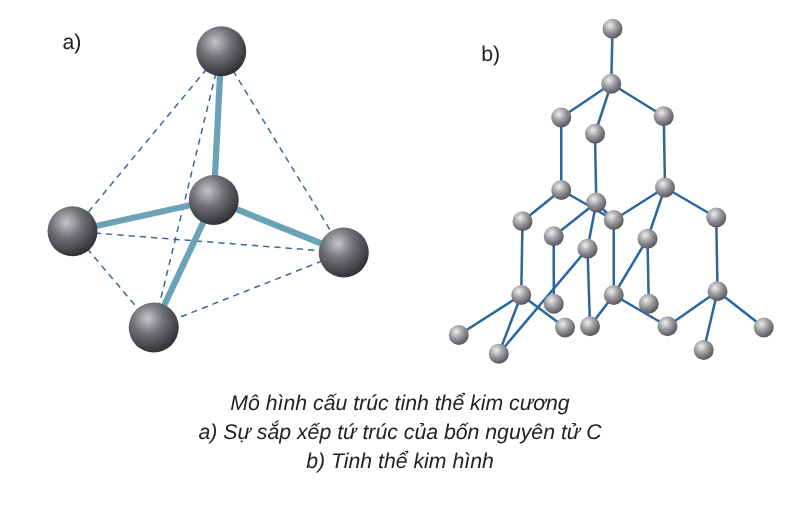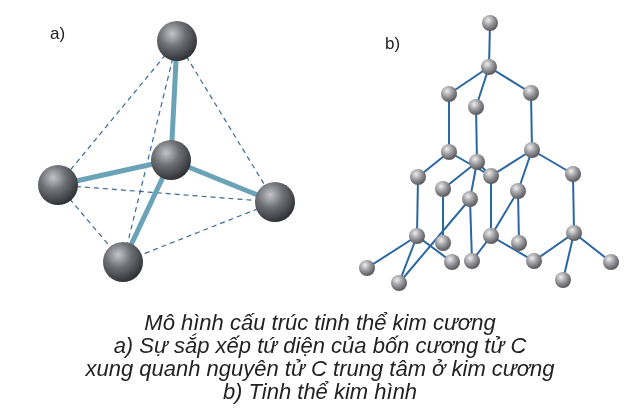--- a/index.html
+++ b/index.html
@@ -1,21 +1,21 @@
 <!DOCTYPE html>
 <html><head>
 <meta charset="utf-8">
 <style>
   html, body { margin: 0; padding: 0; background: #ffffff; }
   body { width: 640px; height: 420px; position: relative; overflow: hidden; font-family: "Liberation Sans", sans-serif; }
   #diagram { position: absolute; left: 0; top: 0; width: 640px; height: 300px; }
   .panel-label { position: absolute; font-size: 17px; color: #222; font-family: "Liberation Sans", sans-serif; }
   #label-a { left: 50px; top: 24px; }
   #label-b { left: 385px; top: 34px; }
-  .caption { position: absolute; left: 0; width: 640px; top: 311px; text-align: center; font-style: italic; font-size: 22px; line-height: 23px; color: #222; font-family: "Liberation Sans", sans-serif; }
+  .caption { position: absolute; left: 0; width: 640px; top: 311px; text-align: center; font-style: italic; font-size: 17px; line-height: 23px; color: #222; font-family: "Liberation Sans", sans-serif; }
   .caption div { white-space: nowrap; }
 </style>
 </head>
 <body>
 
 <svg id="diagram" viewBox="0 0 640 300" xmlns="http://www.w3.org/2000/svg">
   <defs>
     <radialGradient id="gradA" cx="0.38" cy="0.32" r="0.7">
       <stop offset="0" stop-color="#c4c5c9"></stop>
       <stop offset="0.45" stop-color="#707176"></stop>
@@ -109,16 +109,15 @@
       <circle cx="563" cy="280" r="8" fill="url(#gradB)"></circle>
       <circle cx="611" cy="262" r="8" fill="url(#gradB)"></circle>
     </g>
 </svg>
 
 <div id="label-a" class="panel-label">a)</div>
 <div id="label-b" class="panel-label">b)</div>
 
 <div class="caption">
   <div>Mô hình cấu trúc tinh thể kim cương</div>
-  <div>a) Sự sắp xếp tứ diện của bốn cương tử C</div>
-  <div>xung quanh nguyên tử C trung tâm ở kim cương</div>
+  <div>a) Sự sắp xếp tứ trúc của bốn nguyên tử C</div>
   <div>b) Tinh thể kim hình</div>
 </div>
 
 </body></html>

